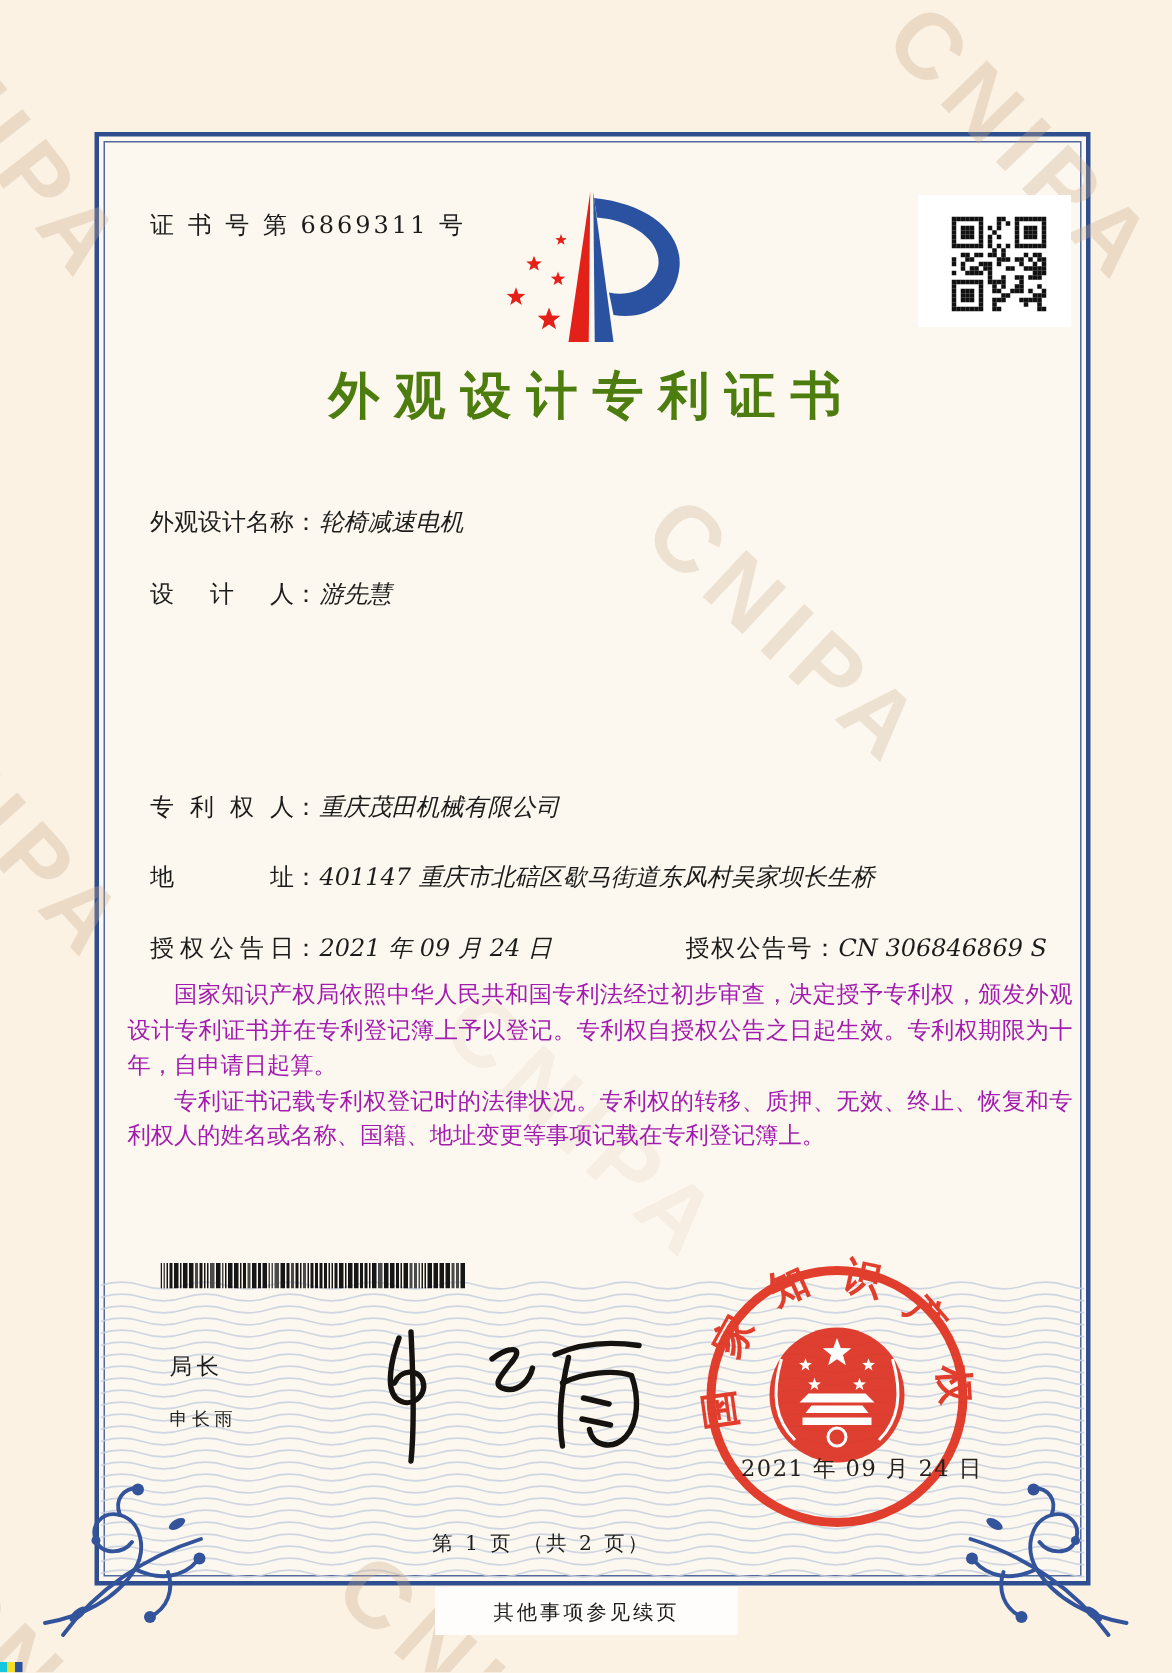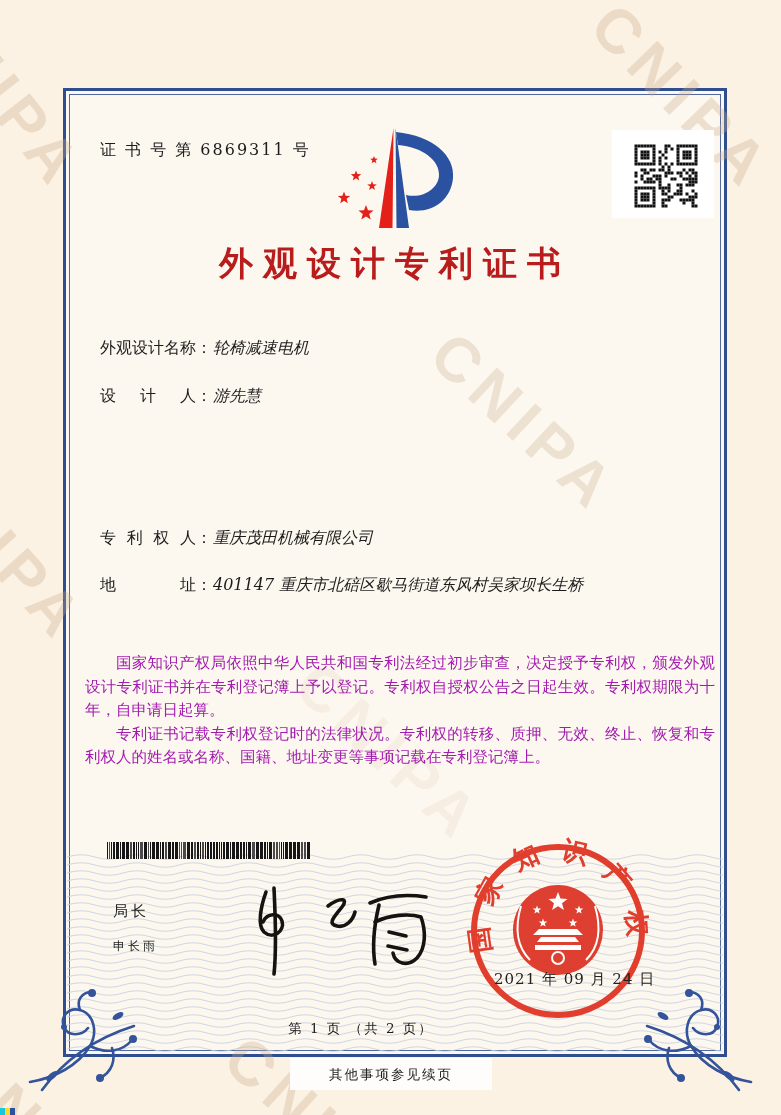--- a/index.html
+++ b/index.html
@@ -9,21 +9,21 @@
       font-weight:700;font-size:62px;letter-spacing:8px;color:rgba(203,172,136,0.32);
       transform-origin:left top;white-space:nowrap;z-index:3;pointer-events:none;}
   .frame{position:absolute;left:63px;top:88px;width:664px;height:969px;
          border:3px solid #2f4e8f;background:#fdf8ef;box-sizing:border-box;z-index:1;}
   .frame-inner{position:absolute;left:3px;top:3px;right:3px;bottom:3px;
                border:1px solid #52699f;}
   .content{position:absolute;inset:0;z-index:4;}
   .cert-no{position:absolute;left:100px;top:140px;font-size:16px;letter-spacing:2px;}
   .qr-patch{position:absolute;left:612px;top:130px;width:102px;height:88px;background:#ffffff;}
   .title{position:absolute;left:63px;top:241px;width:664px;text-align:center;
-         font-size:34px;font-weight:700;letter-spacing:10px;color:#b91c1c;}
+         font-size:34px;font-weight:700;letter-spacing:10px;color:#4d7c0f;}
   .row{position:absolute;left:100px;font-size:16px;white-space:nowrap;}
   .flabel{display:inline-block;width:96px;text-align:justify;text-align-last:justify;
           vertical-align:top;}
   .fval{margin-left:1px;font-style:italic;}
   .grant2{position:absolute;left:357px;top:0;}
   .paras{position:absolute;left:85px;top:652px;width:630px;font-size:15.5px;
          line-height:23.5px;text-align:justify;color:#a21caf;}
   .paras p{margin:0;text-indent:2em;}
   .sig-title{position:absolute;left:113px;top:902px;font-size:15px;letter-spacing:3px;}
   .sig-name{position:absolute;left:113px;top:938px;font-size:12px;letter-spacing:3px;}
@@ -356,20 +356,26 @@
     </div>
     <div class="row" style="top:386px;">
       <span class="flabel">设计人</span><span>：</span><span class="fval">游先慧</span>
     </div>
     <div class="row" style="top:528px;">
       <span class="flabel">专利权人</span><span>：</span><span class="fval">重庆茂田机械有限公司</span>
     </div>
     <div class="row" style="top:575px;">
       <span class="flabel">地址</span><span>：</span><span class="fval">401147 重庆市北碚区歇马街道东风村吴家坝长生桥</span>
     </div>
+    <div class="row" style="top:622px;width:630px;">
+      <span class="flabel">授权公告日</span><span>：</span><span class="fval">2021 年 09 月 24 日</span>
+      <span class="grant2">
+        <span style="letter-spacing:1px;">授权公告号</span><span>：</span><span class="fval">CN 306846869 S</span>
+      </span>
+    </div>
 
     <div class="paras">
       <p>国家知识产权局依照中华人民共和国专利法经过初步审查，决定授予专利权，颁发外观设计专利证书并在专利登记簿上予以登记。专利权自授权公告之日起生效。专利权期限为十年，自申请日起算。</p>
       <p>专利证书记载专利权登记时的法律状况。专利权的转移、质押、无效、终止、恢复和专利权人的姓名或名称、国籍、地址变更等事项记载在专利登记簿上。</p>
     </div>
 
     <svg id="barcode" class="abs" style="left:107px;top:842px;" width="206" height="17">
         <rect x="0" y="0" width="1" height="17" fill="#161616"></rect>
         <rect x="2" y="0" width="1" height="17" fill="#4a4a4a"></rect>
         <rect x="4" y="0" width="1" height="17" fill="#161616"></rect>

